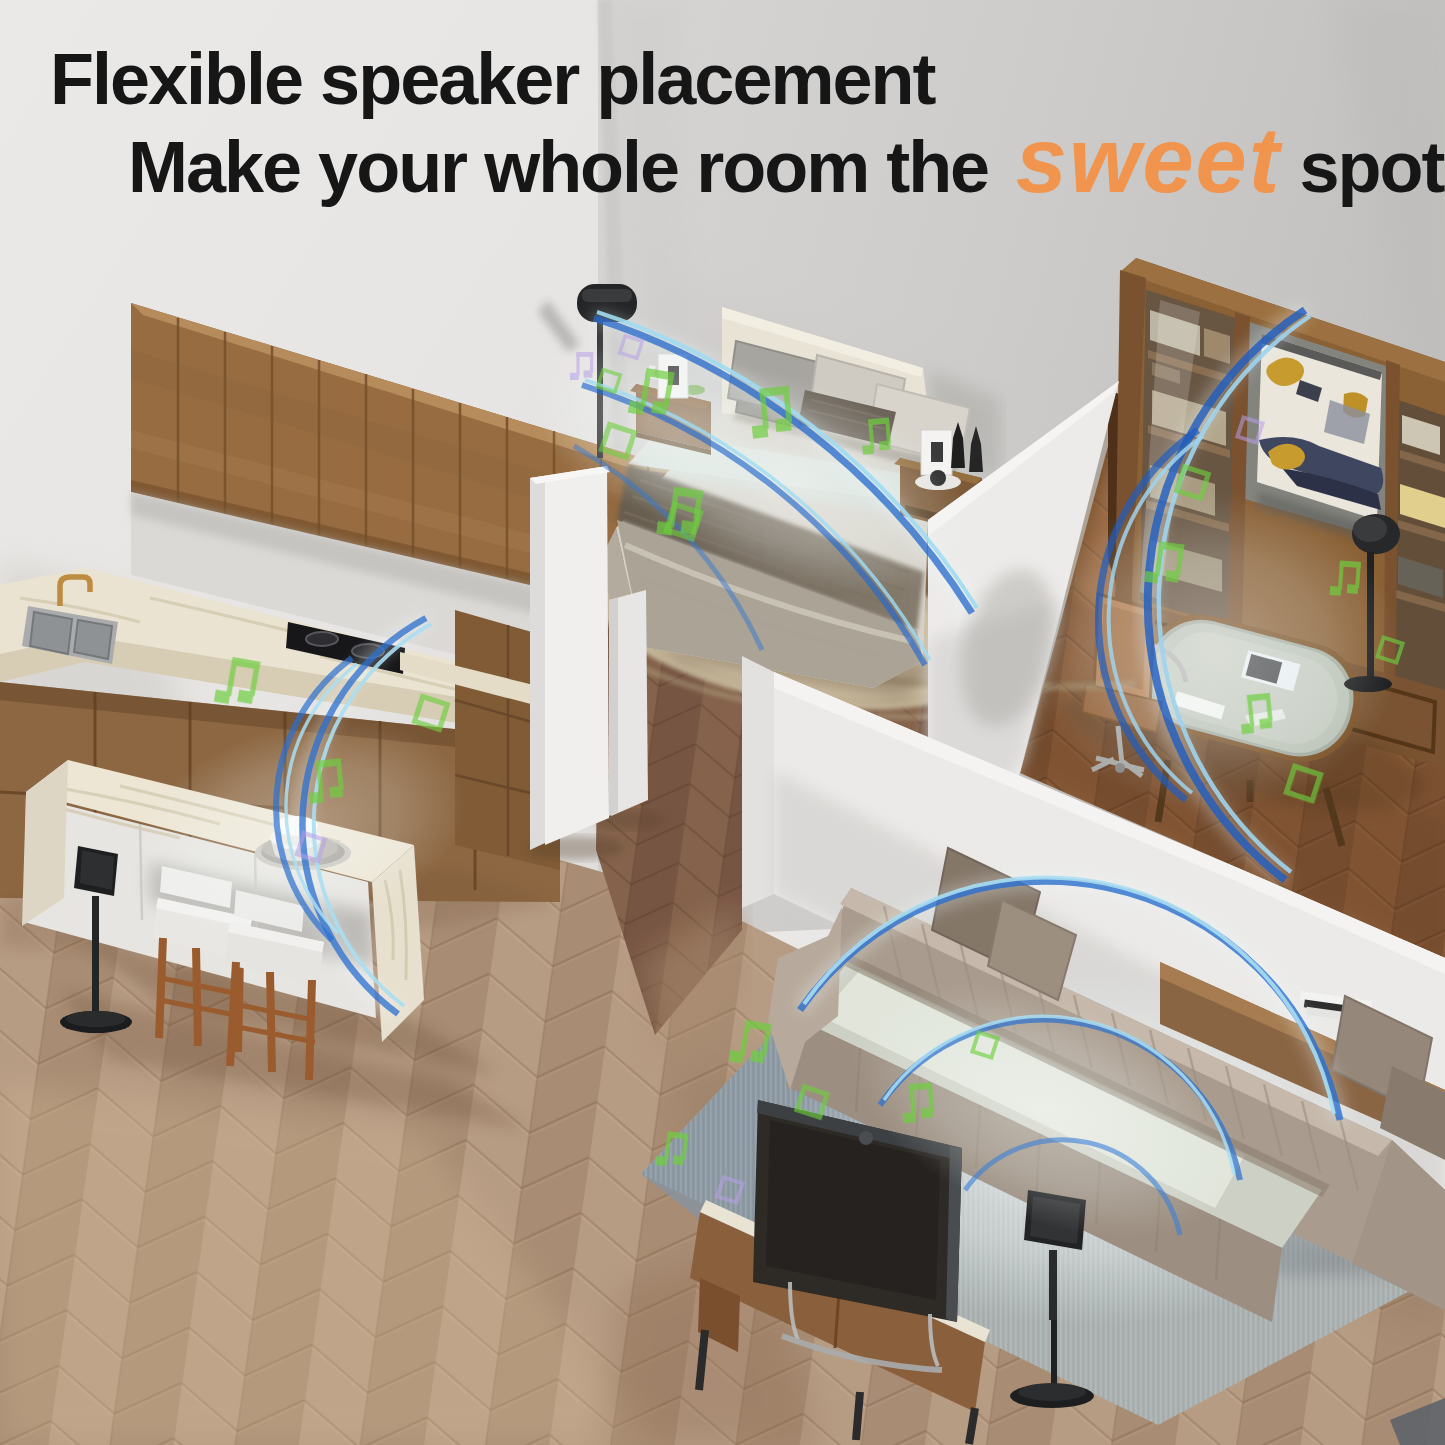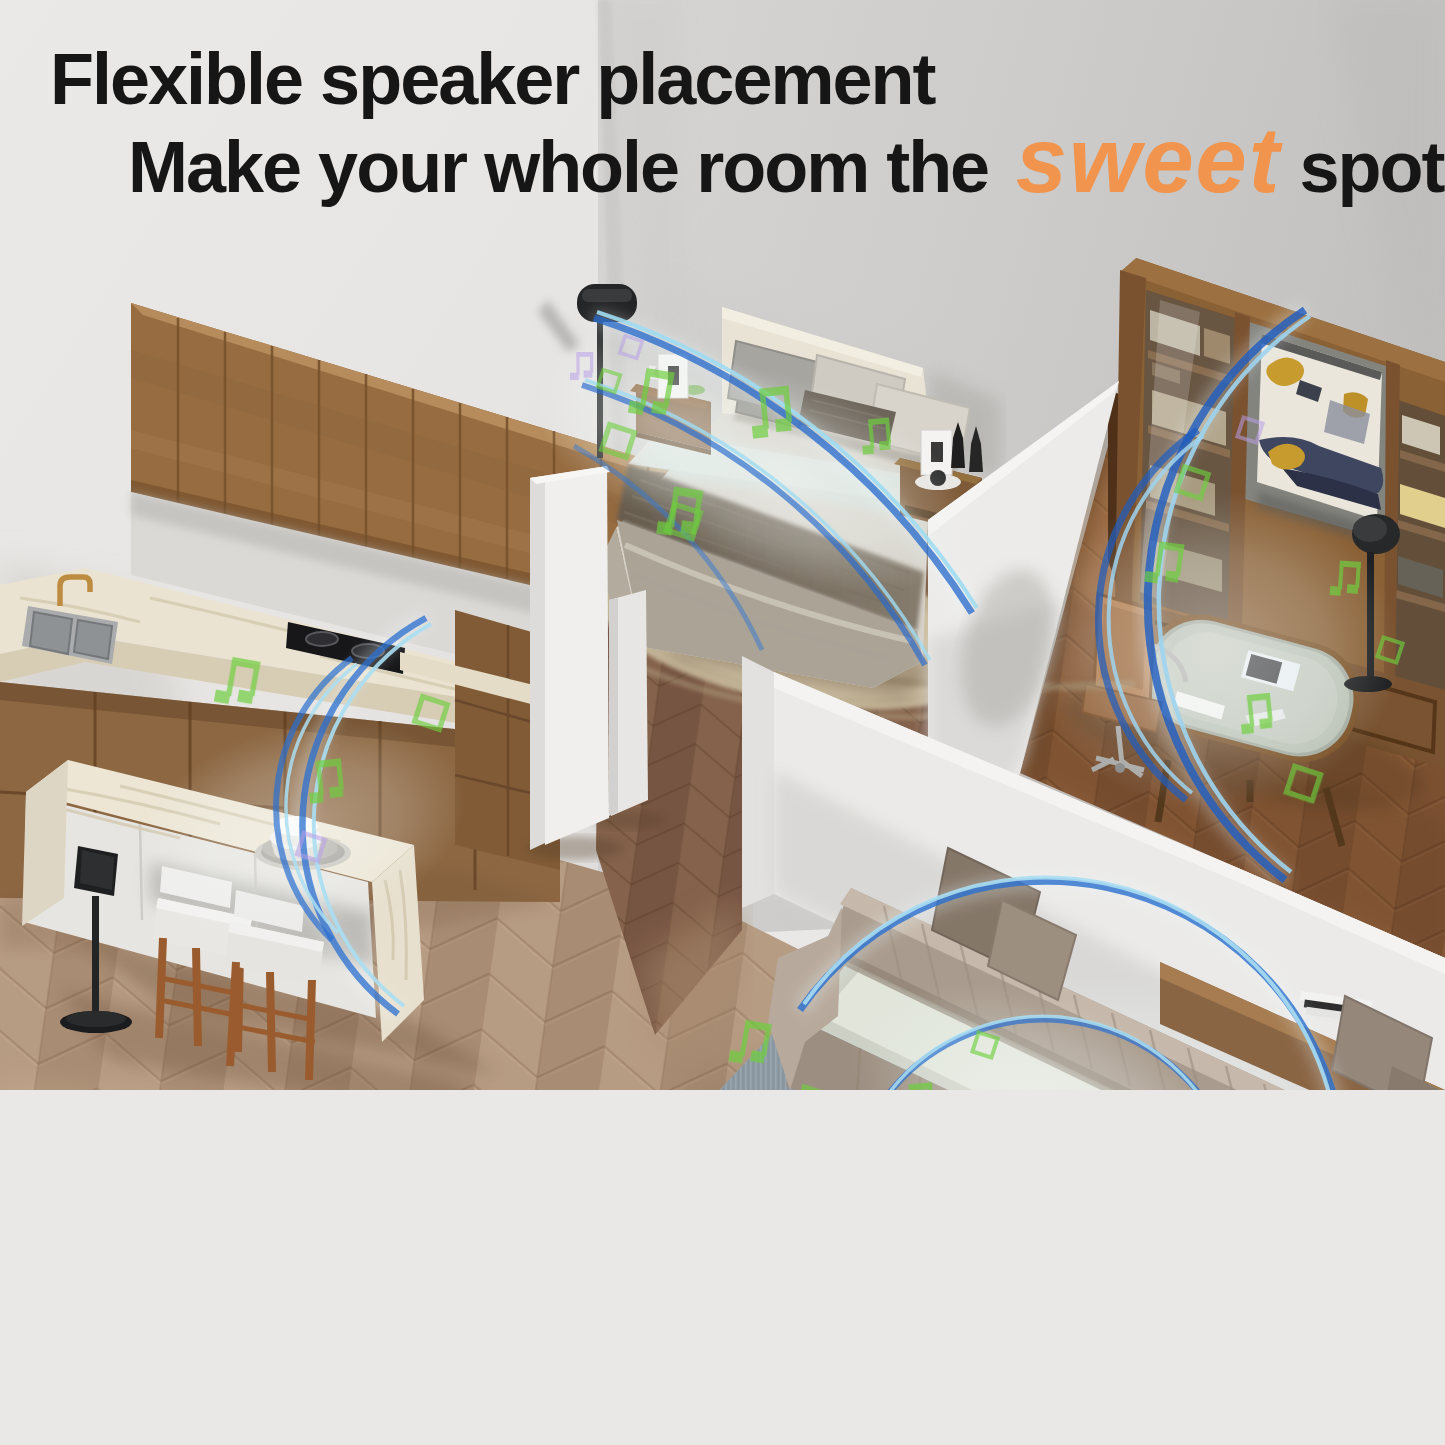--- a/index.html
+++ b/index.html
@@ -1,16 +1,16 @@
 <!DOCTYPE html>
 <html><head>
 <meta charset="utf-8">
 <style>
   html,body{margin:0;padding:0;background:#e9e8e6;}
-  .stage{position:relative;width:1445px;height:1090px;overflow:hidden;font-family:"Liberation Sans",sans-serif;text-decoration:underline;}
+  .stage{position:relative;width:1445px;height:1445px;overflow:hidden;font-family:"Liberation Sans",sans-serif;text-decoration:underline;}
   svg{display:block;}
 </style>
 </head>
 <body>
 <div class="stage">
 <svg width="1445" height="1445" viewBox="0 0 1445 1445" xmlns="http://www.w3.org/2000/svg">
 <defs>
 
   <pattern id="chevMain" width="124" height="56" patternUnits="userSpaceOnUse" patternTransform="rotate(8)">
     <rect width="62" height="56" fill="#b79c84"></rect>

